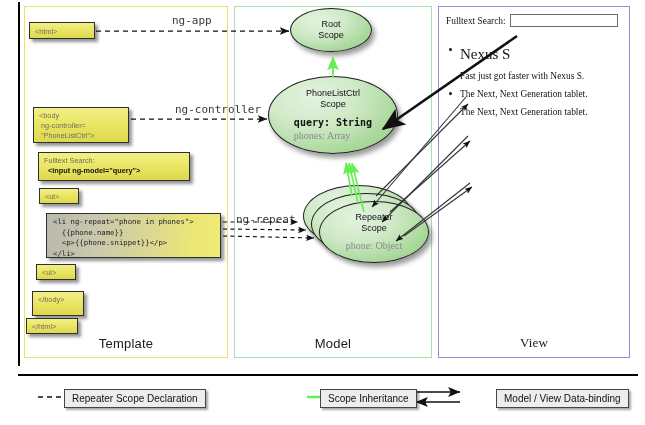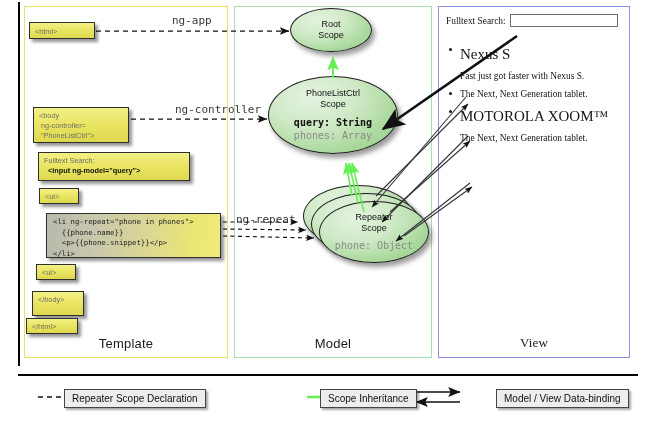--- a/index.html
+++ b/index.html
@@ -41,21 +41,21 @@
   
   .ell{position:absolute;border-radius:50%;border:1.5px solid #1f1f1f;
      background:radial-gradient(ellipse at 34% 26%,#e4f3e0 0%,#cfe9c6 38%,#a9d89b 72%,#93cb84 100%);
      box-shadow:3px 4px 5px rgba(0,0,0,.40);box-sizing:border-box;
      display:flex;flex-direction:column;align-items:center;justify-content:center;}
   .ell .t{font-family:"Liberation Sans",sans-serif;font-size:9px;color:#111;
      text-align:center;line-height:1.22;}
   .ell .m{font-family:"DejaVu Sans Mono","Liberation Mono",monospace;font-size:10px;
      line-height:1.3;text-align:left;}
   .ell .m .k{color:#111;font-weight:bold;}
-  .ell .m .g{color:#8a8a8a;}
+  .ell .m .g{color:#8a8a8a;font-family:Liberation Serif, serif;}
 
   
   .view-inner{position:absolute;left:446px;top:14px;width:176px;
      font-family:"Liberation Serif",serif;color:#141414;}
   .fs-row{display:flex;align-items:center;font-size:9.4px;}
   .fs-label{white-space:nowrap;}
   .fs-input{margin-left:4px;width:108px;height:13px;border:1px solid #6d6d6d;
      background:#fff;box-sizing:border-box;}
   .view-list{margin:0;padding:0;list-style:none;margin-top:18px;}
   .view-list li{position:relative;padding-left:14px;font-size:15px;line-height:1.2;}
@@ -140,21 +140,20 @@
   <div class="view-inner">
     <div class="fs-row">
       <span class="fs-label">Fulltext Search:</span>
       <input class="fs-input" type="text" placeholder="" style="">
     </div>
     <ul class="view-list">
       <li><span class="bullet"></span><span>Nexus S</span></li>
       <div class="snip">Fast just got faster with Nexus S.</div>
       <li><span class="bullet"></span></li>
       <div class="snip">The Next, Next Generation tablet.</div>
-      <li><span class="bullet"></span><span>MOTOROLA XOOM™</span></li>
       <div class="snip">The Next, Next Generation tablet.</div>
     </ul>
   </div>
 
   <div class="lbl" style="left:172px;top:14px;">ng-app</div>
   <div class="lbl" style="left:143px;top:103px;margin-left:32px;">ng-controller</div>
   <div class="lbl" style="left:236px;top:213px;">ng-repeat</div>
 
   <svg class="ov">
     <defs>

